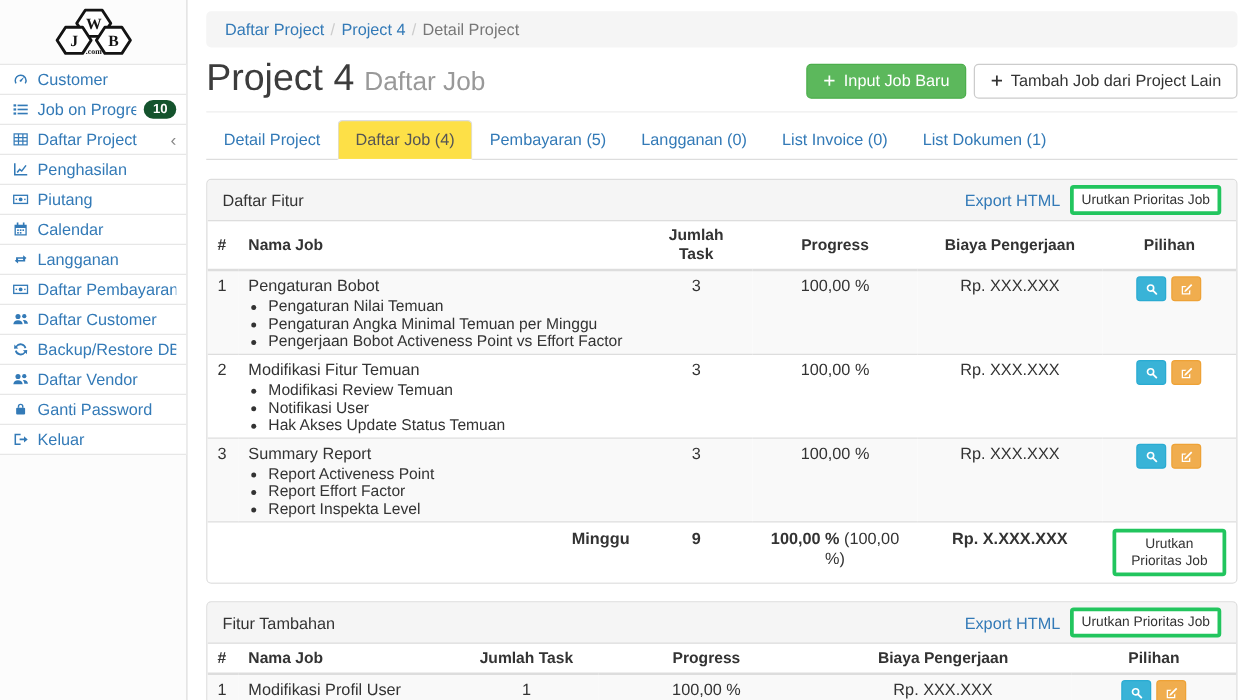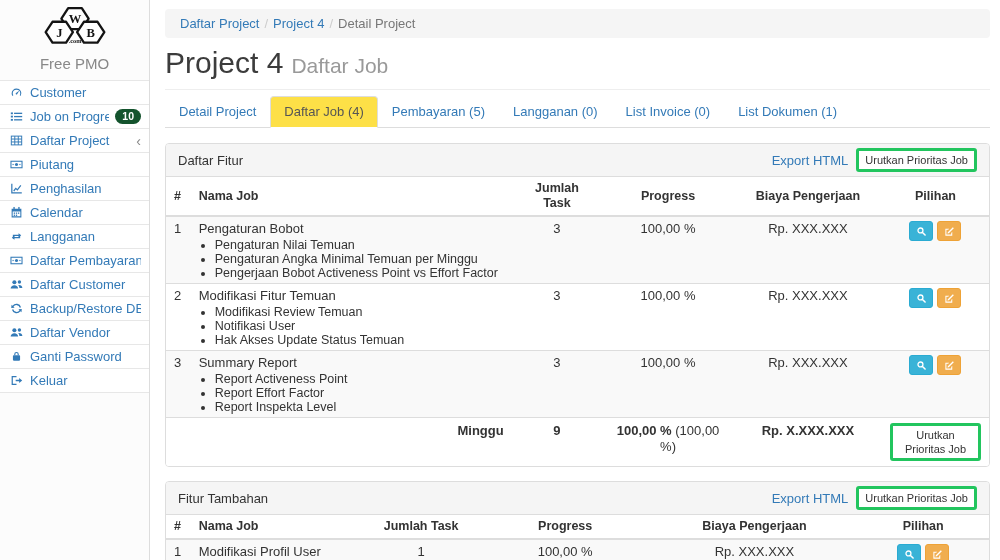--- a/index.html
+++ b/index.html
@@ -100,21 +100,20 @@
             <path d="M8,26 L14.5,16 L27.5,16 L34,26 L27.5,36 L14.5,36 Z"></path>
             <path d="M38,26 L44.5,16 L57.5,16 L64,26 L57.5,36 L44.5,36 Z"></path>
     </g>
     <g fill="#141414" font-family="Liberation Serif, serif" font-weight="bold" text-anchor="middle">
       <text x="36" y="17.5" font-size="12">W</text>
       <text x="21" y="30.5" font-size="12">J</text>
       <text x="51" y="30.5" font-size="12">B</text>
       <text x="36" y="36.5" font-size="6">.com</text>
     </g>
   </svg></div>
-    <div class="brand">Free PMO</div>
     <ul class="nav">
         <li>
           <span class="icn">
             <svg viewBox="0 0 16 16" fill="currentColor">
               <path d="M8 3.2a6 6 0 0 0-6 6c0 1.15.32 2.22.9 3.12l1.2-.8A4.6 4.6 0 0 1 3.4 9.2a4.6 4.6 0 0 1 9.2 0c0 .85-.23 1.66-.64 2.33l1.2.8A6 6 0 0 0 8 3.2z"></path>
               <path d="M7.2 10a1.1 1.1 0 0 0 1.9-.4l2.5-4.2-3.8 3a1.1 1.1 0 0 0-.6 1.6z"></path>
             </svg>
           </span>
           <span class="label">Customer</span>
         </li>
@@ -140,37 +139,37 @@
               <line x1="1.6" y1="9.8" x2="14.4" y2="9.8"></line>
               <line x1="5.9" y1="2.6" x2="5.9" y2="13.4"></line>
               <line x1="10.2" y1="2.6" x2="10.2" y2="13.4"></line>
             </svg>
           </span>
           <span class="label">Daftar Project</span>
           <span class="chev">‹</span>
         </li>
         <li>
           <span class="icn">
+            <svg viewBox="0 0 16 16" fill="currentColor">
+              <path d="M1.5 2v12h13v-1.5H3V2z"></path>
+              <path d="M4 10.6l3-3.8 2 1.7 3.7-4.9 1.2.9-4.7 6.2-2-1.7-2 2.6z"></path>
+            </svg>
+          </span>
+          <span class="label">Penghasilan</span>
+        </li>
+        <li>
+          <span class="icn">
             <svg viewBox="0 0 16 16">
               <rect x="1.2" y="4" width="13.6" height="8" fill="none" stroke="currentColor" stroke-width="1.3"></rect>
               <circle cx="8" cy="8" r="1.9" fill="currentColor"></circle>
               <rect x="3.1" y="7.3" width="1.4" height="1.4" fill="currentColor"></rect>
               <rect x="11.5" y="7.3" width="1.4" height="1.4" fill="currentColor"></rect>
             </svg>
           </span>
           <span class="label">Piutang</span>
-        </li>
-        <li>
-          <span class="icn">
-            <svg viewBox="0 0 16 16" fill="currentColor">
-              <path d="M1.5 2v12h13v-1.5H3V2z"></path>
-              <path d="M4 10.6l3-3.8 2 1.7 3.7-4.9 1.2.9-4.7 6.2-2-1.7-2 2.6z"></path>
-            </svg>
-          </span>
-          <span class="label">Penghasilan</span>
         </li>
         <li>
           <span class="icn">
             <svg viewBox="0 0 16 16" fill="currentColor" fill-rule="evenodd">
               <rect x="4.2" y="1.2" width="1.6" height="3"></rect>
               <rect x="10.2" y="1.2" width="1.6" height="3"></rect>
               <path d="M2 3.5h12V14H2zm1.3 3.2v6h9.4v-6z"></path>
               <rect x="4.6" y="8" width="1.6" height="1.6"></rect>
               <rect x="7.2" y="8" width="1.6" height="1.6"></rect>
               <rect x="9.8" y="8" width="1.6" height="1.6"></rect>
@@ -250,20 +249,38 @@
           <span class="label">Keluar</span>
         </li>
       </ul>
   </aside>
 
   <main class="content">
     <nav class="breadcrumb"><a>Daftar Project</a><span class="sep">/</span><a>Project 4</a><span class="sep">/</span><span class="active">Detail Project</span></nav>
 
     <div class="page-head">
       <h1><span>Project 4</span><span class="subtitle">Daftar Job</span></h1>
+      <div class="head-actions">
+          <button class="btn v-success">
+            <span class="icn">
+              <svg viewBox="0 0 16 16" fill="currentColor">
+                <path d="M7 2h2v5h5v2H9v5H7V9H2V7h5z"></path>
+              </svg>
+            </span>
+            <span>Input Job Baru</span>
+          </button>
+          <button class="btn v-default">
+            <span class="icn">
+              <svg viewBox="0 0 16 16" fill="currentColor">
+                <path d="M7 2h2v5h5v2H9v5H7V9H2V7h5z"></path>
+              </svg>
+            </span>
+            <span>Tambah Job dari Project Lain</span>
+          </button>
+        </div>
     </div>
 
     <ul class="tabs">
         <li class="tab">Detail Project</li>
         <li class="tab active">Daftar Job (4)</li>
         <li class="tab">Pembayaran (5)</li>
         <li class="tab">Langganan (0)</li>
         <li class="tab">List Invoice (0)</li>
         <li class="tab">List Dokumen (1)</li>
       </ul>

